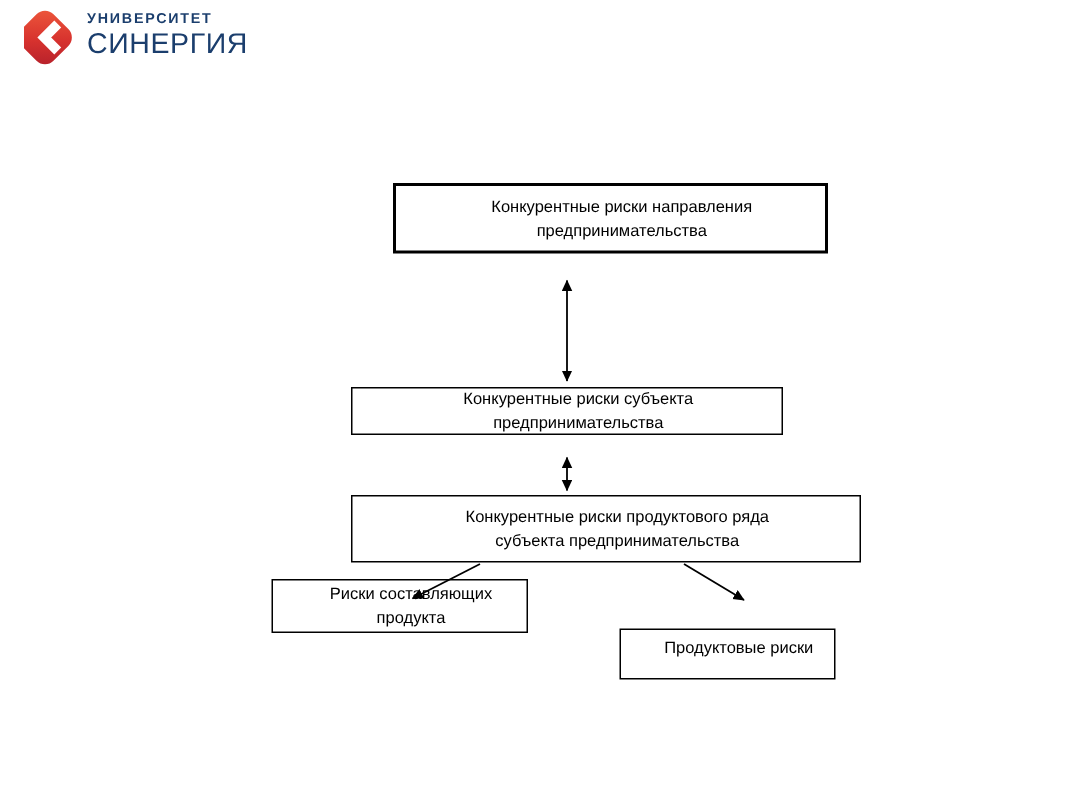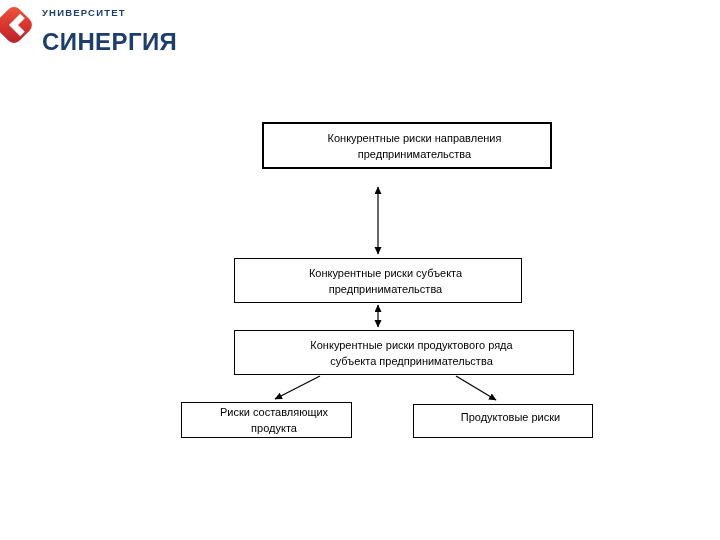--- a/index.html
+++ b/index.html
@@ -11,21 +11,21 @@
   .page {
     position: relative;
     width: 720px;
     height: 540px;
     background: #ffffff;
     overflow: hidden;
   }
   
   .logo {
     position: absolute;
-    left: 0;
+    left: 16px;
     top: 0;
     width: 220px;
     height: 56px;
   }
   .logo-icon {
     position: absolute;
     left: 0;
     top: 0;
   }
   .logo-text {
@@ -34,46 +34,46 @@
     top: 8px;
     color: #1b3e6d;
     line-height: 1;
   }
   .logo-univ {
     font-size: 9.5px;
     font-weight: 600;
     letter-spacing: 1.2px;
   }
   .logo-name {
-    font-size: 24px;
-    font-weight: 700;
+    font-size: 19px;
+    font-weight: 400;
     letter-spacing: 0.4px;
-    margin-top: 12px;
+    margin-top: 2px;
   }
   
   .node {
     position: absolute;
     box-sizing: border-box;
     background: #ffffff;
     border: 1px solid #000000;
     display: flex;
     align-items: center;
     justify-content: center;
     text-align: center;
     font-size: 11px;
     line-height: 16px;
     color: #000000;
     white-space: pre-line;
     padding-left: 15px;
   }
   .node-1 { left: 262px; top: 122px; width: 290px; height: 47px; border-width: 2px; }
-  .node-2 { left: 234px; top: 258px; width: 288px; height: 45px; }
+  .node-2 { left: 234px; top: 258px; width: 288px; height: 32px; }
   .node-3 { left: 234px; top: 330px; width: 340px; height: 45px; }
-  .node-4 { left: 181px; top: 402px; width: 171px; height: 36px; }
-  .node-5 { left: 413px; top: 404px; width: 180px; height: 34px;
+  .node-4 { left: 181px; top: 386px; width: 171px; height: 36px; }
+  .node-5 { left: 413px; top: 419px; width: 144px; height: 34px;
             align-items: flex-start; padding-top: 4px; }
   
   .arrows {
     position: absolute;
     left: 0;
     top: 0;
     pointer-events: none;
   }
 </style>
 </head>

